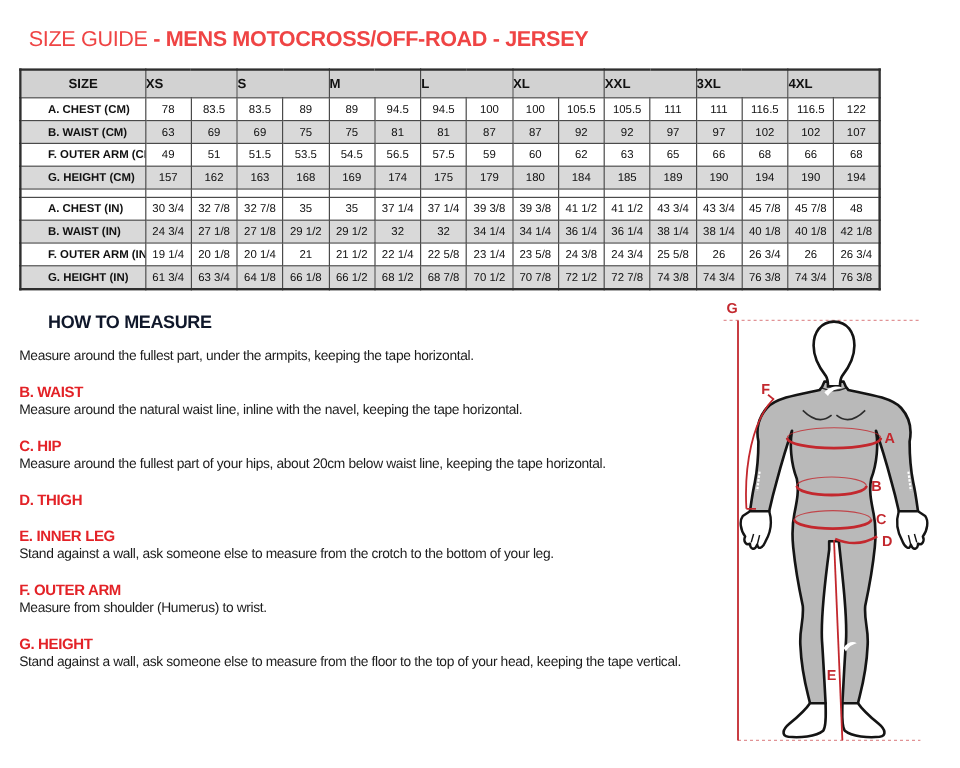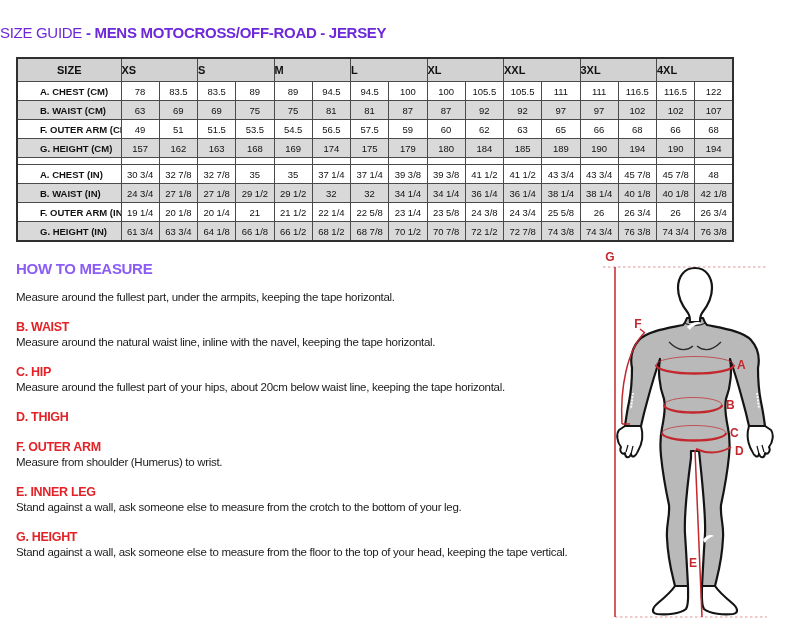--- a/index.html
+++ b/index.html
@@ -1,37 +1,37 @@
 <!DOCTYPE html>
 <html><head>
 <meta charset="utf-8">
 <style>
   html,body{margin:0;padding:0;}
   body{
     width:800px;height:640px;position:relative;overflow:hidden;
     background:#ffffff;font-family:"Liberation Sans", sans-serif;color:#111;
   }
   
-  .page-title{position:absolute;left:0;top:24px;font-size:15px;line-height:17px;
-    letter-spacing:-0.3px;white-space:nowrap;color:#6d28d9;}
+  .page-title{position:absolute;left:24px;top:24px;font-size:18px;line-height:17px;
+    letter-spacing:-0.3px;white-space:nowrap;color:#ef4444;}
   .page-title .light{font-weight:400;}
   .page-title .bold{font-weight:700;}
   
   table.size-table{position:absolute;left:16px;top:57px;width:718px;
     border-collapse:collapse;table-layout:fixed;border:2px solid #2f2f2f;}
   .size-table th,.size-table td{border:1px solid #4a4a4a;padding:0;overflow:hidden;white-space:nowrap;}
   .size-table thead th{background:var(--hdr-bg);height:22px;font-size:11px;font-weight:700;text-align:left;}
   .size-table th.corner{text-align:center;}
   .size-table td{height:18px;font-size:9.5px;text-align:center;font-weight:400;background:#fff;}
   .size-table td.label{text-align:left;padding-left:22px;font-weight:700;}
   .size-table tr.stripe td{background:var(--stripe-bg);}
   .size-table tr.sep td{height:6px;background:#fff;}
   
   .htm{position:absolute;left:16px;top:260px;width:604px;}
-  .htm-title{font-size:15px;font-weight:700;letter-spacing:-0.3px;margin-bottom:13px;color:#8b5cf6;}
+  .htm-title{font-size:15px;font-weight:700;letter-spacing:-0.3px;margin-bottom:13px;color:#0f172a;margin-left:24px;}
   .mi{margin-bottom:15px;}
   .mi-h{color:var(--red);font-weight:700;font-size:12.5px;line-height:15px;letter-spacing:-0.3px;}
   .mi-t{font-size:11.5px;line-height:15px;letter-spacing:-0.3px;color:#1c1c1c;white-space:nowrap;}
   
   .figure-wrap{position:absolute;left:595px;top:248px;width:205px;height:392px;}
   .fig-label{font-size:12px;font-weight:700;fill:var(--red-line);font-family:"Liberation Sans",sans-serif;}
 </style>
 </head>
 <body style="--red: #e32227; --red-line: #c3282e; --hdr-bg: #d2d2d2; --stripe-bg: #d9d9d9; --body-gray: #b9b9b9;">
 
@@ -259,26 +259,26 @@
         <div class="mi-t">Measure around the natural waist line, inline with the navel, keeping the tape horizontal.</div>
       </div>
       <div class="mi">
         <div class="mi-h">C. HIP</div>
         <div class="mi-t">Measure around the fullest part of your hips, about 20cm below waist line, keeping the tape horizontal.</div>
       </div>
       <div class="mi">
         <div class="mi-h">D. THIGH</div>
       </div>
       <div class="mi">
+        <div class="mi-h">E. INNER LEG</div>
+        <div class="mi-t">Stand against a wall, ask someone else to measure from the crotch to the bottom of your leg.</div>
+      </div>
+      <div class="mi">
         <div class="mi-h">F. OUTER ARM</div>
         <div class="mi-t">Measure from shoulder (Humerus) to wrist.</div>
-      </div>
-      <div class="mi">
-        <div class="mi-h">E. INNER LEG</div>
-        <div class="mi-t">Stand against a wall, ask someone else to measure from the crotch to the bottom of your leg.</div>
       </div>
       <div class="mi">
         <div class="mi-h">G. HEIGHT</div>
         <div class="mi-t">Stand against a wall, ask someone else to measure from the floor to the top of your head, keeping the tape vertical.</div>
       </div>
     </div>
 </div>
 
 <div class="figure-wrap">
 <svg viewBox="0 0 205 392" width="205" height="392">

